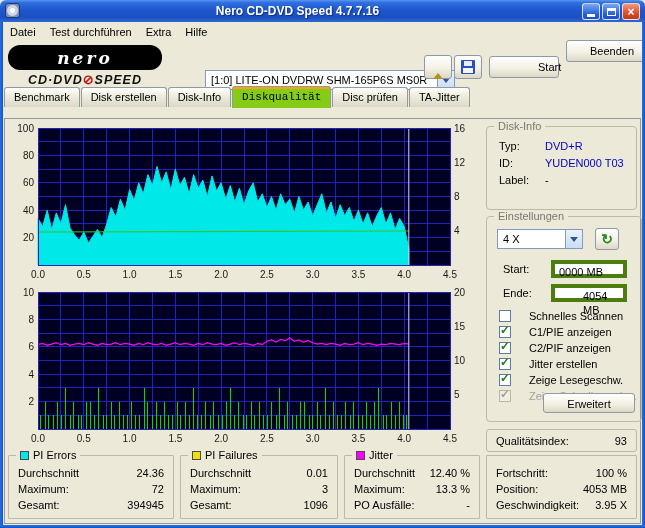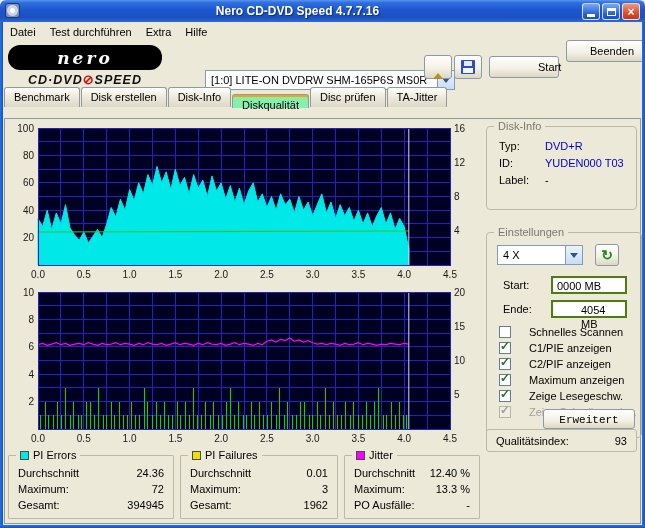--- a/index.html
+++ b/index.html
@@ -59,21 +59,21 @@
   .eject-tri { width:0; height:0; border-left:5px solid transparent; border-right:5px solid transparent; border-bottom:6px solid #B8901F; margin:0 auto; }
   .eject-bar { width:11px; height:3px; background:#B8901F; margin:2px auto 0; }
   .floppy-icon { width:14px; height:14px; background:#2A4FC0; position:relative; border-radius:1px; }
   .floppy-icon::before { content:""; position:absolute; top:1px; left:3px; width:8px; height:5px; background:#E8ECF4; }
   .floppy-icon::after { content:""; position:absolute; bottom:1px; left:2px; width:10px; height:5px; background:#F4F4F0; }
 
   
   .tabstrip { position:absolute; left:4px; top:85px; height:22px; display:flex; align-items:flex-end; z-index:5; }
   .tab { height:20px; line-height:19px; padding:0 9px; border:1px solid #919B9C; border-bottom:none;
     border-radius:3px 3px 0 0; background:linear-gradient(180deg,#FFFFFF,#F1EFE2 35%,#DDD8C8); margin-right:1px; }
-  .tab.active { height:14px; line-height:21px; background:#86efac; box-shadow:inset 0 2px 0 #F6A31C; margin-bottom:-1px; z-index:6; position:relative; }
+  .tab.active { height:22px; line-height:21px; background:#84cc16; box-shadow:inset 0 2px 0 #F6A31C; margin-bottom:-1px; z-index:6; position:relative;font-family:Liberation Mono, monospace; }
   .tabpage { position:absolute; left:4px; top:118px; width:637px; height:406px; background:#ECE9D8; border:1px solid #919B9C; }
 
   
   svg.chart { position:absolute; left:8px; }
   svg.chart.c1 { top:121px; }
   svg.chart.c2 { top:285px; }
   svg .tick { font-size:10px; fill:#1a1a1a; font-family:"Liberation Sans", sans-serif; }
 
   
   .group { position:absolute; border:1px solid #BDB9A8; border-radius:4px; }
@@ -84,48 +84,48 @@
   .legend { display:inline-block; width:9px; height:9px; border:1px solid #4a4a4a; }
 
   .inforows { position:absolute; left:12px; top:10px; right:6px; }
   .inforow { display:flex; height:17px; align-items:center; }
   .inforow .lab { width:46px; }
   .inforow .val.accent { color:#0000CC; }
 
   .speed-combo { position:absolute; left:10px; top:12px; width:86px; }
   .refresh-btn { left:108px; top:11px; width:24px; height:22px; position:absolute; font-size:14px; font-weight:bold; color:#1F8A1F; }
   .fieldlab { position:absolute; left:16px; }
-  .field { position:absolute; background:#fff; border:2px solid #4d7c0f; padding:1px 4px; line-height:14px; height:18px; width:76px; }
+  .field { position:absolute; background:#fff; border:4px solid #4d7c0f; padding:1px 4px; line-height:14px; height:18px; width:76px; }
   .lab-start { top:46px; } .f-start { left:64px; top:43px; }
   .lab-ende  { top:70px; } .f-ende  { left:64px; top:67px;padding-left:28px; }
 
   .cbs { position:absolute; left:12px; top:92px; right:4px; }
   .cbrow { display:flex; align-items:center; height:14px; margin-bottom:2px; }
   .cbbox { width:12px; height:12px; background:#fff; border:1px solid #5F7E9E; position:relative; flex:0 0 auto; }
   .check { position:absolute; left:0px; top:-3px; color:#1E7C1E; font-weight:bold; font-size:12px; line-height:1; }
   .cblabel { margin-left:18px; white-space:nowrap; }
   .cbrow.disabled .cbbox { background:#F0EEE2; border-color:#B9B6A6; }
   .cbrow.disabled .check { color:#A3A195; }
   .cbrow.disabled .cblabel { color:#A3A195; }
-  .adv-btn { left:56px; top:176px; width:92px; height:20px;font-family:Liberation Mono, monospace; }
+  .adv-btn { left:56px; top:176px; width:92px; height:20px; }
 
   .qualitybox { position:absolute; left:486px; top:429px; width:151px; height:23px; border:1px solid #BDB9A8;
     border-radius:3px; display:flex; align-items:center; justify-content:space-between; padding:0 9px; background:#ECE9D8; }
 
   .statbox { position:absolute; top:455px; height:64px; border:1px solid #BDB9A8; border-radius:1px; }
   .statbox .rows { position:absolute; left:0; right:0; top:9px; }
   .srow { display:flex; justify-content:space-between; padding:1px 9px 1px 9px; height:16px; align-items:center; }
   .srow .sval { text-align:right; }
   .box-pie { left:8px;  width:166px; }
   .box-pif { left:180px; width:158px; }
   .box-jit { left:344px; width:136px; }
   .box-prg { left:486px; width:151px; }
 
   .g-diskinfo { left:486px; top:126px; width:151px; height:84px; }
-  .g-settings { left:486px; top:232px; width:156px; height:206px; }
+  .g-settings { left:486px; top:216px; width:156px; height:206px; }
 </style>
 </head>
 <body>
 
 <div class="window">
 
   <div class="titlebar">
     <div class="app-icon"></div>
     <div class="title">Nero CD-DVD Speed 4.7.7.16</div>
     <div class="winbtns">
@@ -428,21 +428,21 @@
         <div class="cbrow">
           <span class="cbbox">
             <span class="check">✓</span>
           </span>
           <span class="cblabel">C2/PIF anzeigen</span>
         </div>
         <div class="cbrow">
           <span class="cbbox">
             <span class="check">✓</span>
           </span>
-          <span class="cblabel">Maximum anzeigen</span>
+          <span class="cblabel">Jitter erstellen</span>
         </div>
         <div class="cbrow">
           <span class="cbbox">
             <span class="check">✓</span>
           </span>
           <span class="cblabel">Zeige Lesegeschw.</span>
         </div>
         <div class="cbrow disabled">
           <span class="cbbox">
             <span class="check">✓</span>
@@ -487,21 +487,21 @@
         <div class="srow">
           <span class="slab">Durchschnitt</span>
           <span class="sval">0.01</span>
         </div>
         <div class="srow">
           <span class="slab">Maximum:</span>
           <span class="sval">3</span>
         </div>
         <div class="srow">
           <span class="slab">Gesamt:</span>
-          <span class="sval">1962</span>
+          <span class="sval">1096</span>
         </div>
       </div>
   </div>
   <div class="group statbox box-jit">
     <div class="group-title">
         <span class="legend" style="background: rgb(255, 0, 255);"></span>
         <span class="gtitle">Jitter</span>
       </div>
       <div class="rows">
         <div class="srow">
@@ -511,17 +511,33 @@
         <div class="srow">
           <span class="slab">Maximum:</span>
           <span class="sval">13.3 %</span>
         </div>
         <div class="srow">
           <span class="slab">PO Ausfälle:</span>
           <span class="sval">-</span>
         </div>
       </div>
   </div>
+  <div class="group statbox box-prg">
+    <div class="rows">
+        <div class="srow">
+          <span class="slab">Fortschritt:</span>
+          <span class="sval">100 %</span>
+        </div>
+        <div class="srow">
+          <span class="slab">Position:</span>
+          <span class="sval">4053 MB</span>
+        </div>
+        <div class="srow">
+          <span class="slab">Geschwindigkeit:</span>
+          <span class="sval">3.95 X</span>
+        </div>
+      </div>
+  </div>
 
   <div class="frame left"></div>
   <div class="frame right"></div>
   <div class="frame bottom"></div>
 </div>
 
 </body></html>

